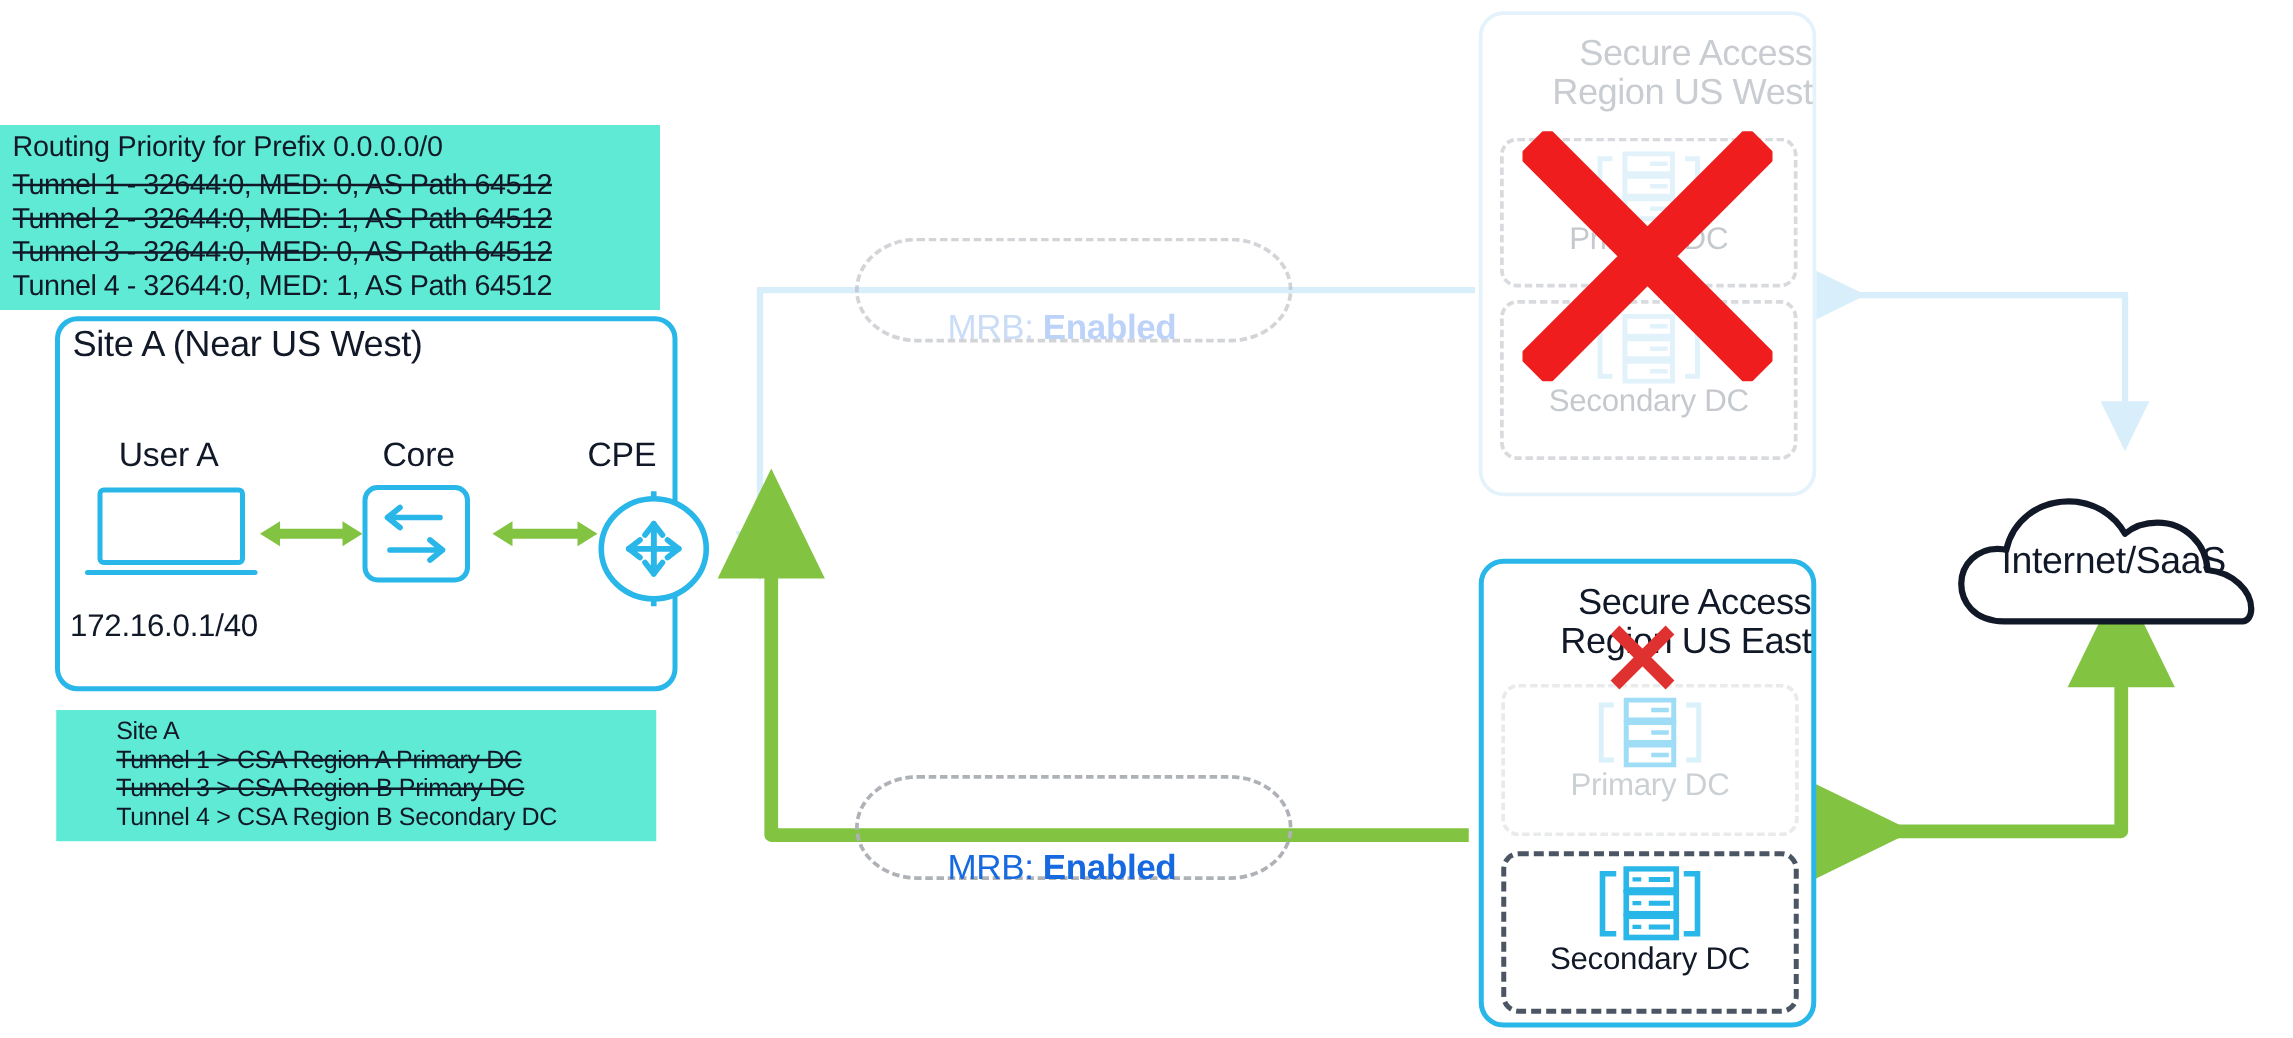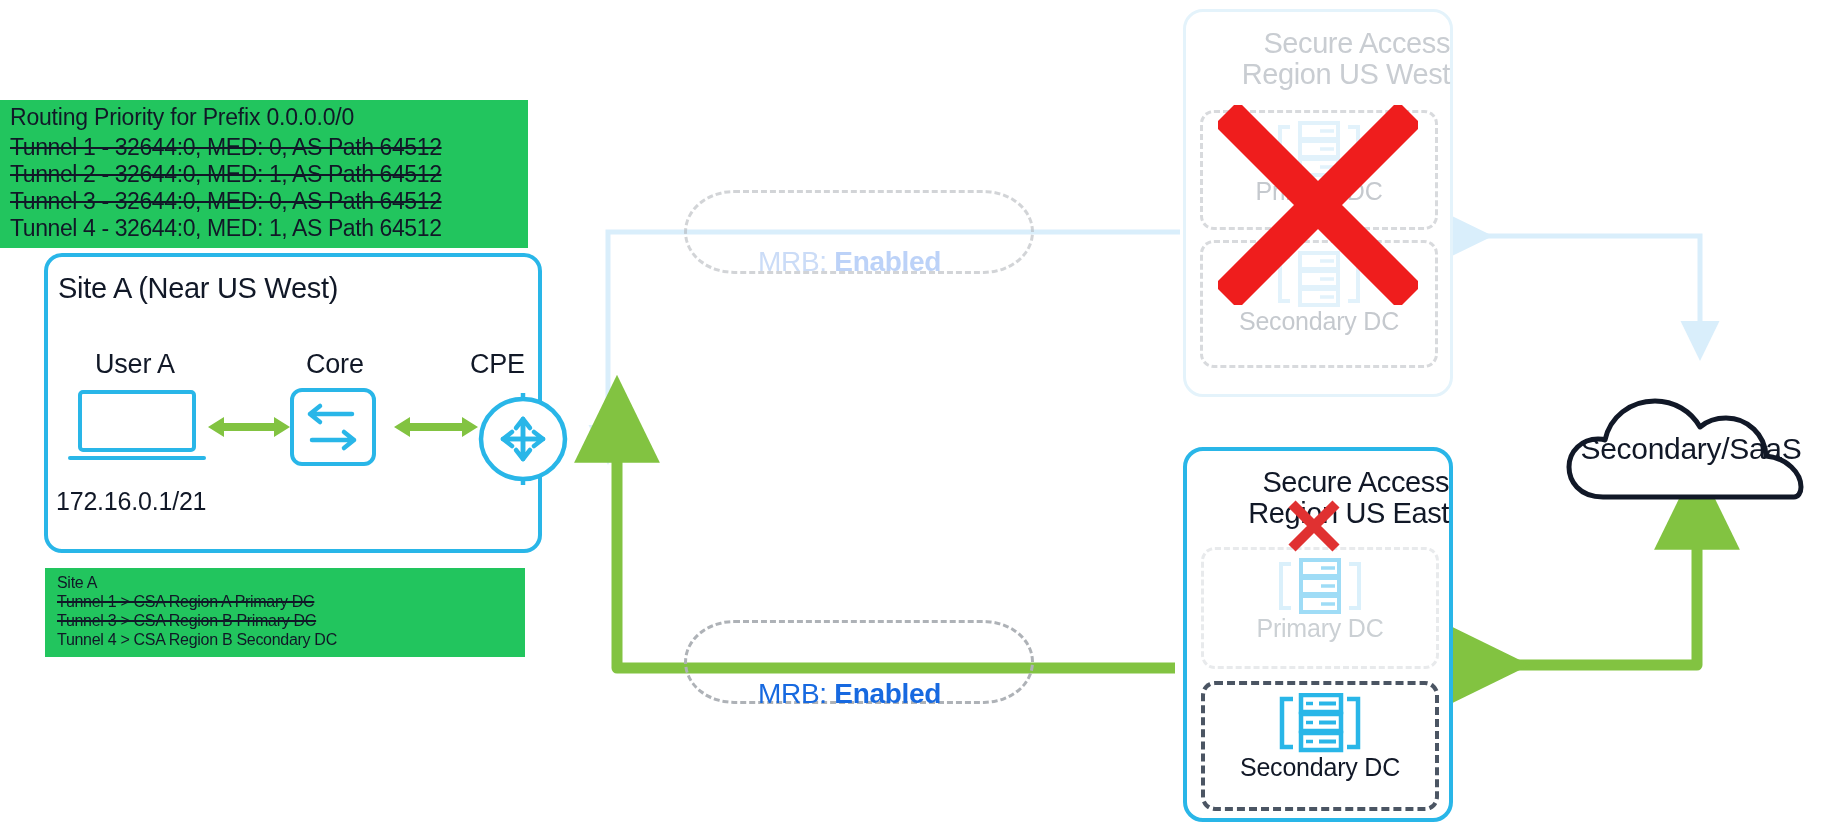--- a/index.html
+++ b/index.html
@@ -2,36 +2,36 @@
 <html><head>
 <meta charset="utf-8">
 <style>
   html,body{margin:0;padding:0;background:#ffffff;}
   body{width:1834px;height:830px;position:relative;overflow:hidden;
        font-family:"Liberation Sans","DejaVu Sans",sans-serif;color:#111827;}
   .abs{position:absolute;}
   .nosel{user-select:none;}
 
   
-  .infobox{background:#22c55e;}
+  .infobox{background:#5eead4;}
   .infobox .line{white-space:nowrap;line-height:1.0;}
   .strike{text-decoration:line-through;text-decoration-thickness:2px;}
 
   #routing-box{left:0px;top:100px;width:528px;padding:4px 10px 6px 10px;box-sizing:border-box;}
   #routing-box .title{font-size:23px;letter-spacing:-0.2px;padding-bottom:3px;}
   #routing-box .line{font-size:23px;letter-spacing:-0.4px;padding:2px 0;}
   #routing-box .bold{font-weight:normal;}
 
   #site-info-box{left:45px;top:568px;width:480px;padding:5px 10px 8px 12px;box-sizing:border-box;}
-  #site-info-box .line{font-size:16px;letter-spacing:-0.3px;padding:1.5px 0;}
+  #site-info-box .line{font-size:20px;letter-spacing:-0.3px;padding:1.5px 0;margin-left:36px;}
 
   
   #site-a-box{left:44px;top:253px;width:498px;height:300px;
       border:4px solid #29b6e8;border-radius:18px;box-sizing:border-box;background:#fff;}
-  #site-a-title{left:58px;top:272px;font-size:29px;letter-spacing:-0.3px;}
+  #site-a-title{left:58px;top:260px;font-size:29px;letter-spacing:-0.3px;}
   .node-label{font-size:27px;letter-spacing:-0.2px;margin-top:12px;}
   #label-user-a{left:95px;top:337px;}
   #label-core{left:306px;top:337px;}
   #label-cpe{left:470px;top:337px;}
   #ip-label{left:56px;top:487px;font-size:25px;letter-spacing:-0.2px;}
 
   
   #laptop{left:78px;top:390px;width:118px;height:70px;}
   #laptop .screen{position:absolute;left:0;top:0;width:118px;height:62px;
       border:4px solid #29b6e8;border-radius:5px;box-sizing:border-box;}
@@ -159,21 +159,21 @@
   <svg width="82" height="26" viewBox="0 0 82 26">
     <path d="M0,13 L16,3 L16,9 L66,9 L66,3 L82,13 L66,23 L66,17 L16,17 L16,23 Z" fill="#82c341"></path>
   </svg>
 </div>
 <div class="abs greenbi" id="bi-2">
   <svg width="84" height="26" viewBox="0 0 84 26">
     <path d="M0,13 L16,3 L16,9 L68,9 L68,3 L84,13 L68,23 L68,17 L16,17 L16,23 Z" fill="#82c341"></path>
   </svg>
 </div>
 
-<div class="abs nosel" id="ip-label">172.16.0.1/21</div>
+<div class="abs nosel" id="ip-label">172.16.0.1/40</div>
 
 <div class="abs infobox nosel" id="site-info-box">
   <div class="line">Site A</div>
   <div class="line strike">Tunnel 1 &gt; CSA Region A Primary DC</div>
   <div class="line strike">Tunnel 3 &gt; CSA Region B Primary DC</div>
   <div class="line">Tunnel 4 &gt; CSA Region B Secondary DC</div>
 </div>
 
 <div class="tunnel" id="tunnel-top"></div>
 <div class="mrb-text nosel" id="mrb-top">
@@ -271,13 +271,13 @@
            C14,112 4,96 4,82
            C4,66 17,54 33,54
            C35,54 38,54 40,55
            C45,32 65,16 90,16
            C109,16 126,26 135,42
            C142,36 151,33 161,33
            C183,33 200,50 201,71
            C222,73 236,88 236,102
            C236,108 233,112 229,112 Z" fill="#ffffff" stroke="#111827" stroke-width="5" stroke-linejoin="round"></path>
 </svg>
-<div class="abs nosel" id="cloud-label">Secondary/SaaS</div>
+<div class="abs nosel" id="cloud-label">Internet/SaaS</div>
 
 </body></html>

